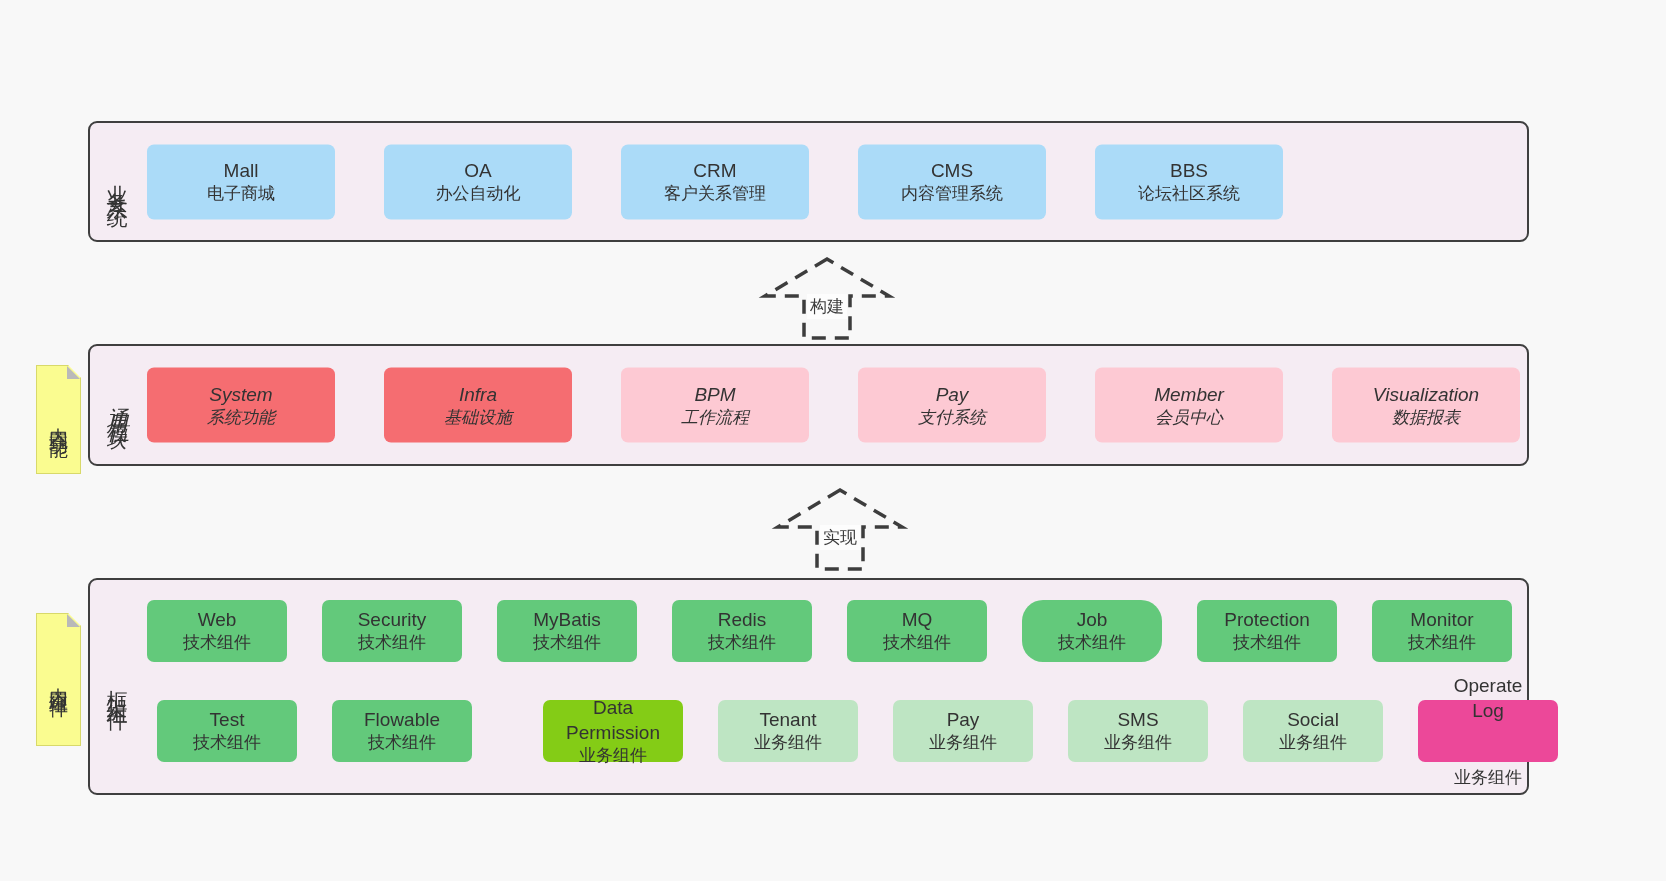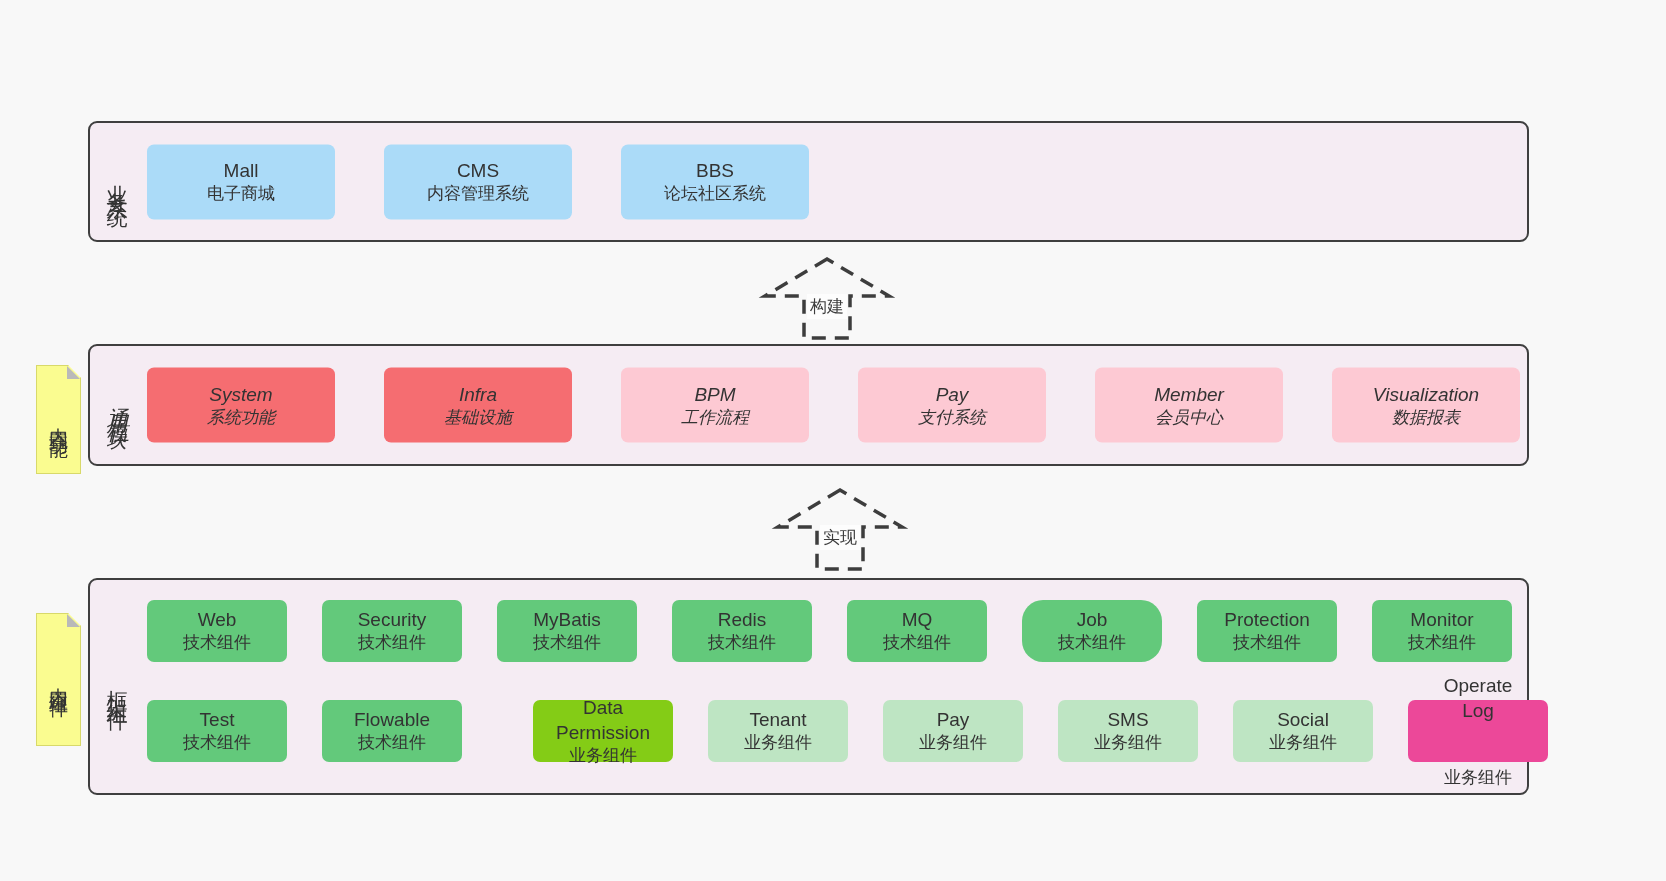--- a/index.html
+++ b/index.html
@@ -111,20 +111,28 @@
 
 <section class="layer" id="layer-business">
   <div class="layer-label">业务系统</div>
   <div class="rows">
       <div class="row wide r0">
         <div class="box" style="background: rgb(171, 219, 248);">
           <span class="bname">Mall</span>
           <span class="bdesc">电子商城</span>
         </div>
         <div class="box" style="background: rgb(171, 219, 248);">
+          <span class="bname">OA</span>
+          <span class="bdesc">办公自动化</span>
+        </div>
+        <div class="box" style="background: rgb(171, 219, 248);">
+          <span class="bname">CRM</span>
+          <span class="bdesc">客户关系管理</span>
+        </div>
+        <div class="box" style="background: rgb(171, 219, 248);">
           <span class="bname">CMS</span>
           <span class="bdesc">内容管理系统</span>
         </div>
         <div class="box" style="background: rgb(171, 219, 248);">
           <span class="bname">BBS</span>
           <span class="bdesc">论坛社区系统</span>
         </div>
       </div>
     </div>
 </section>
@@ -216,21 +224,21 @@
         <div class="box" style="background: rgb(99, 201, 123);">
           <span class="bname">Protection</span>
           <span class="bdesc">技术组件</span>
         </div>
         <div class="box" style="background: rgb(99, 201, 123);">
           <span class="bname">Monitor</span>
           <span class="bdesc">技术组件</span>
         </div>
       </div>
       <div class="row narrow r1">
-        <div class="box" style="background: rgb(99, 201, 123);">
+        <div class="box" style="background: rgb(99, 201, 123); margin-left: 10px;">
           <span class="bname">Test</span>
           <span class="bdesc">技术组件</span>
         </div>
         <div class="box" style="background: rgb(99, 201, 123);">
           <span class="bname">Flowable</span>
           <span class="bdesc">技术组件</span>
         </div>
         <div class="box" style="background: #84cc16; margin-left: 36px;">
           <span class="bname">Data Permission</span>
           <span class="bdesc">业务组件</span>

